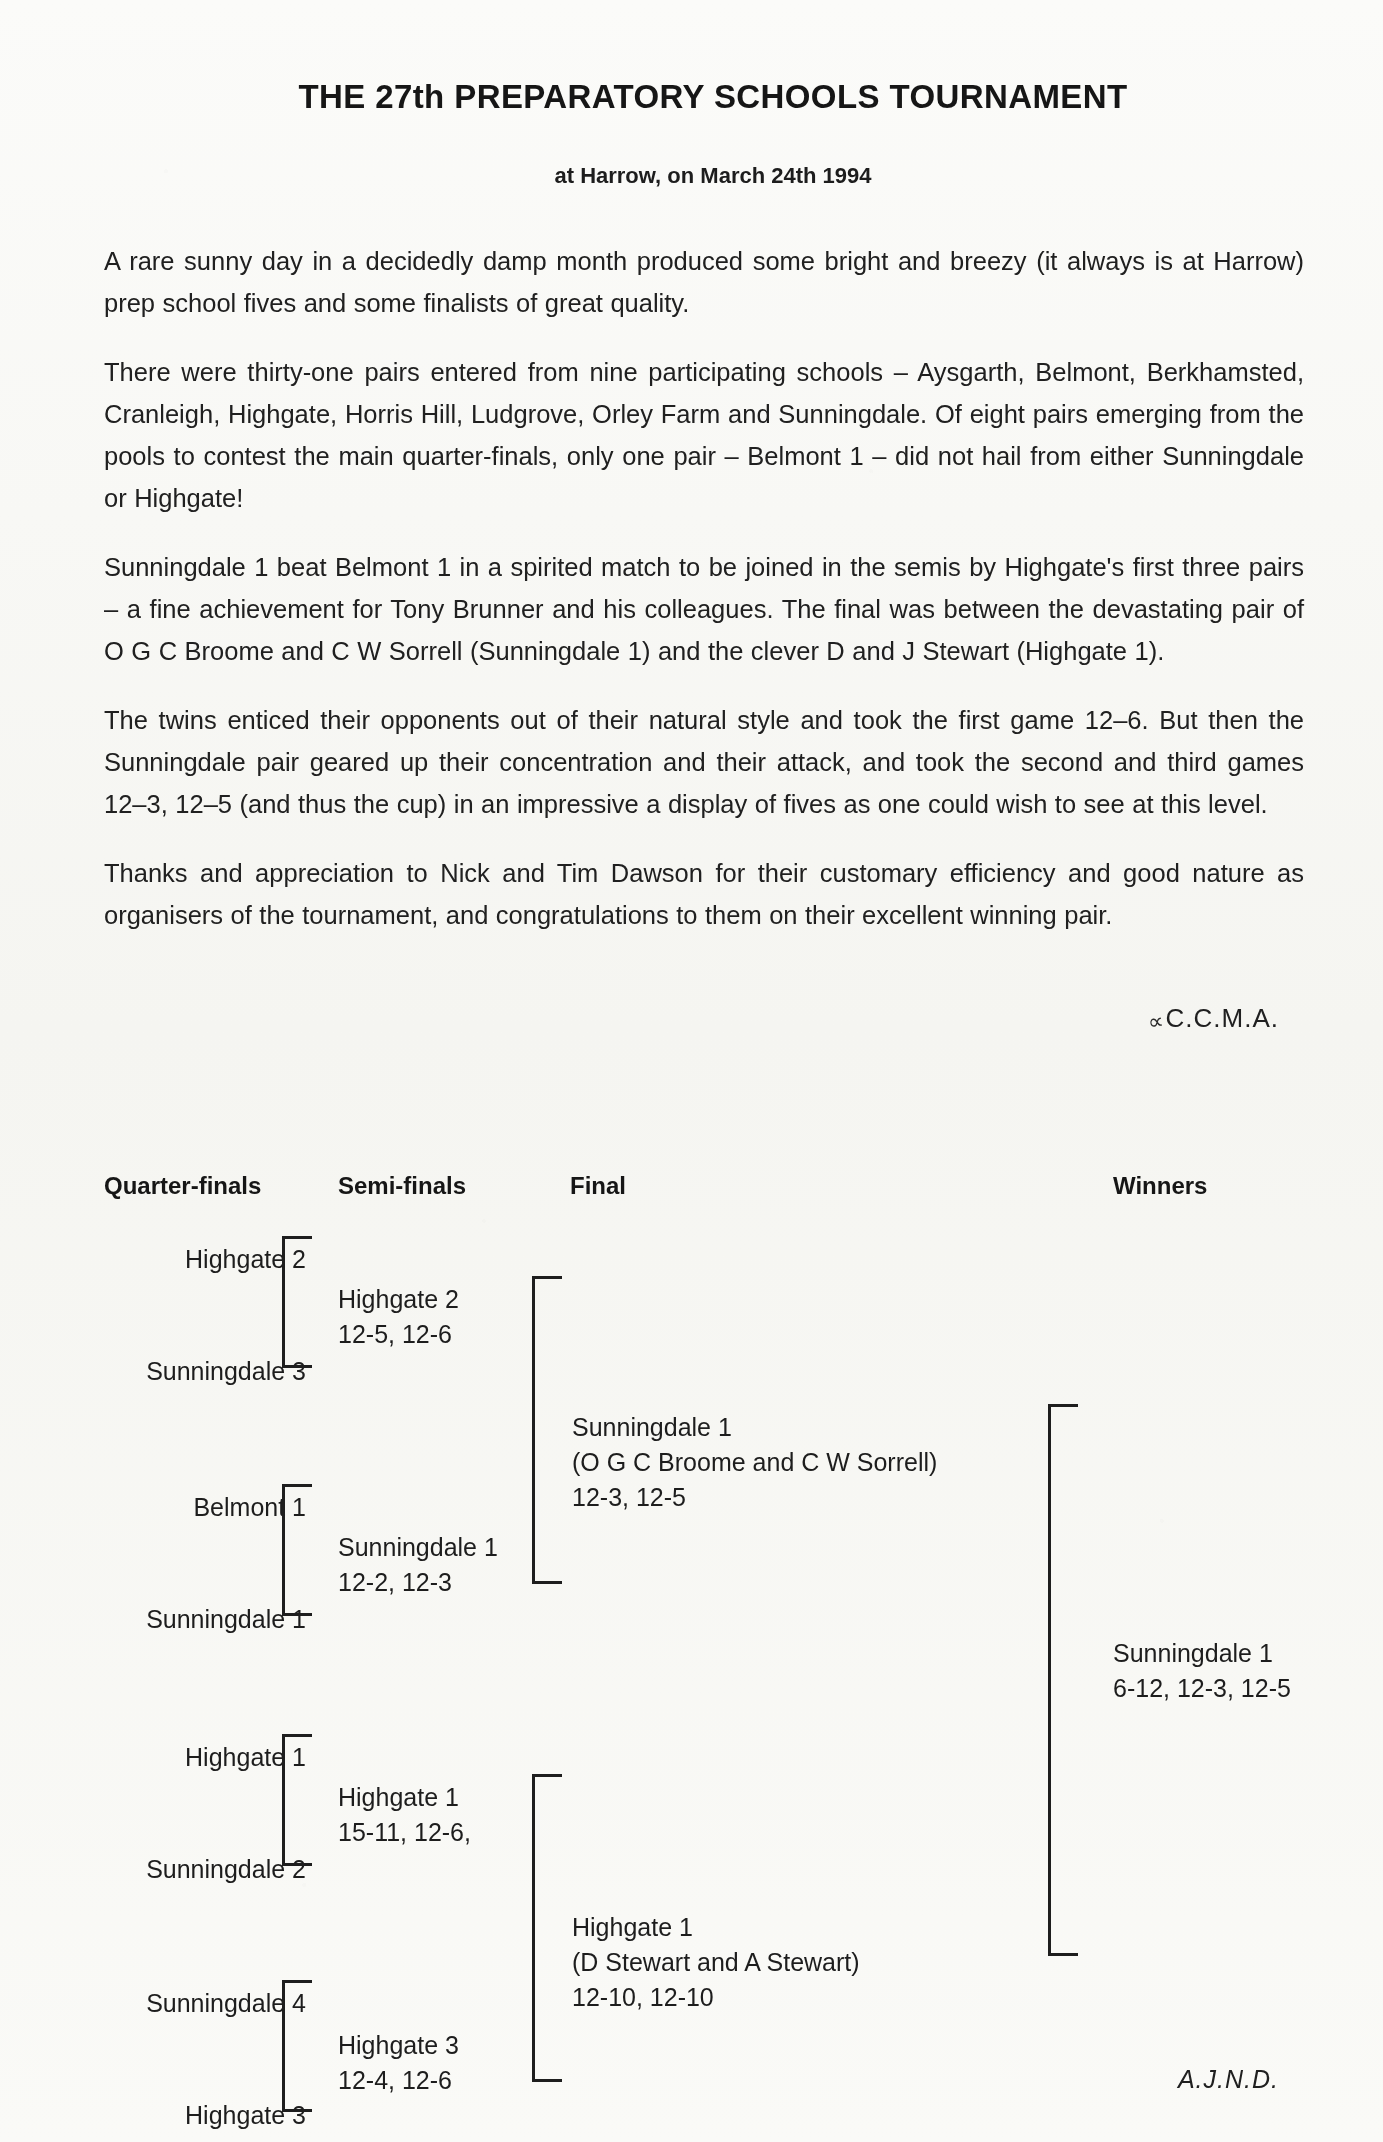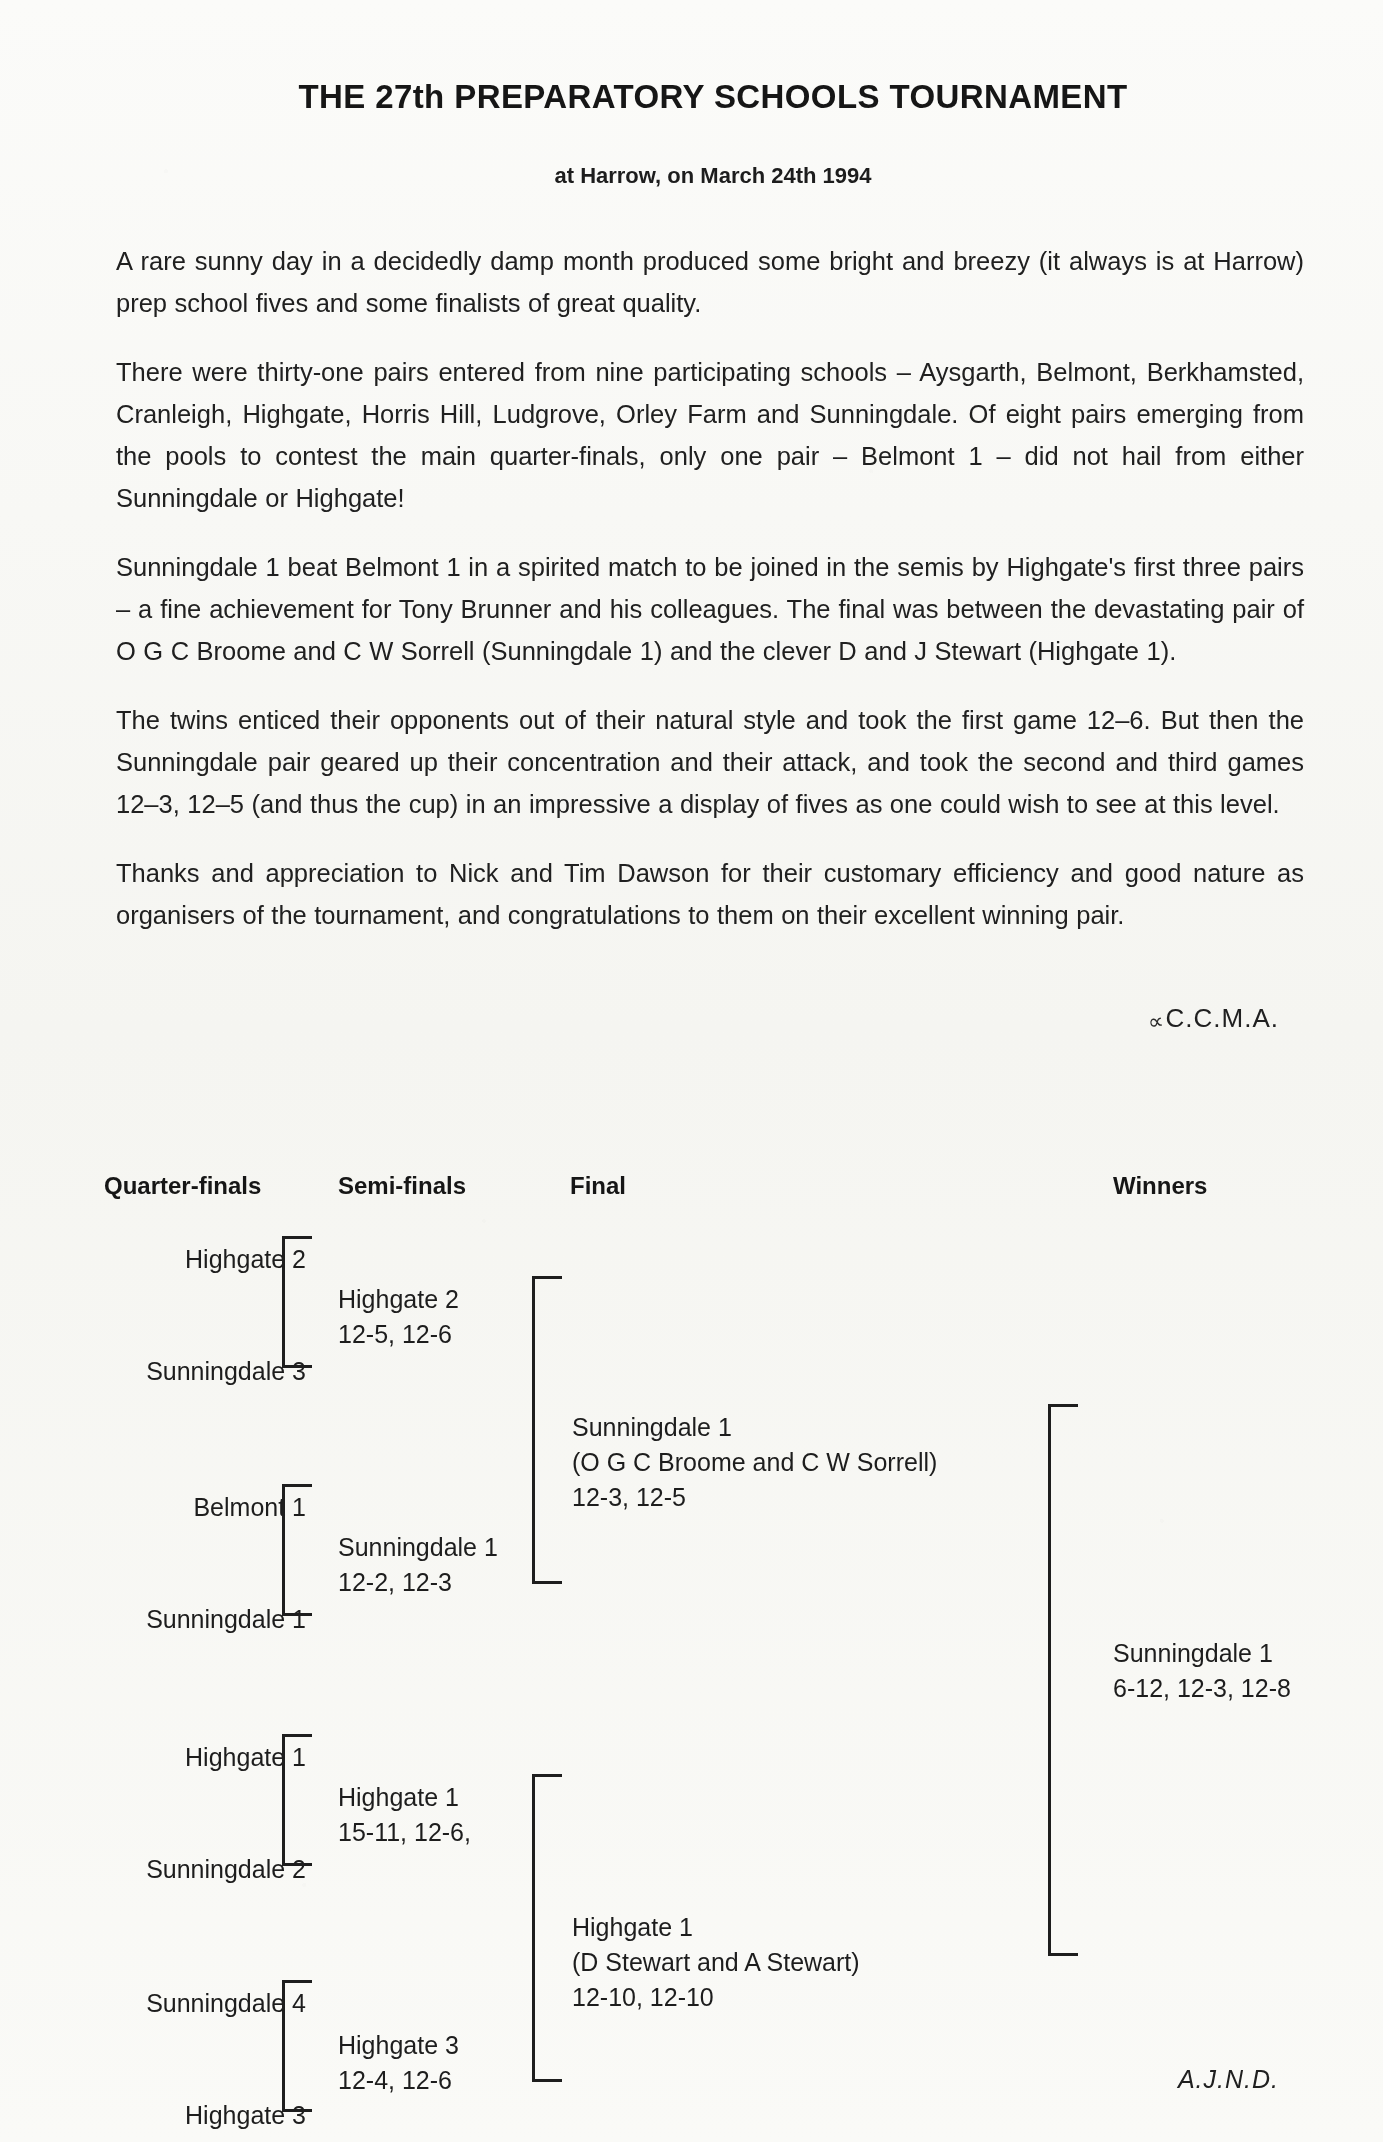--- a/index.html
+++ b/index.html
@@ -59,21 +59,21 @@
   #prose {
     position: absolute;
     left: 104px;
     top: 240px;
     width: 1200px;
   }
   .para {
     font-size: 25.5px;
     line-height: 42px;
     text-align: justify;
-    margin: 0 0 27px 12px;
+    margin: 0 0 27px 0;
     color: #202020;
     word-spacing: 0.4px;
   }
   .para.last { margin-bottom: 0; }
 
   #signature {
     position: absolute;
     right: 104px;
     top: 1003px;
     font-size: 26px;
@@ -201,20 +201,20 @@
     <div class="node" style="left:572px; top:762px;">
       <span>Highgate 1</span><br>
       <span>(D Stewart and A Stewart)</span><br>
       <span>12-10, 12-10</span>
     </div>
 
     <div class="brk" style="left:1048px; top:256px; width:30px; height:552px;"></div>
 
     <div class="node" style="left:1113px; top:488px;">
       <span>Sunningdale 1</span><br>
-      <span>6-12, 12-3, 12-8</span>
+      <span>6-12, 12-3, 12-5</span>
     </div>
 
   </div>
 
   <div id="footer-init">A.J.N.D.</div>
 
 </div>
 
 </body></html>

